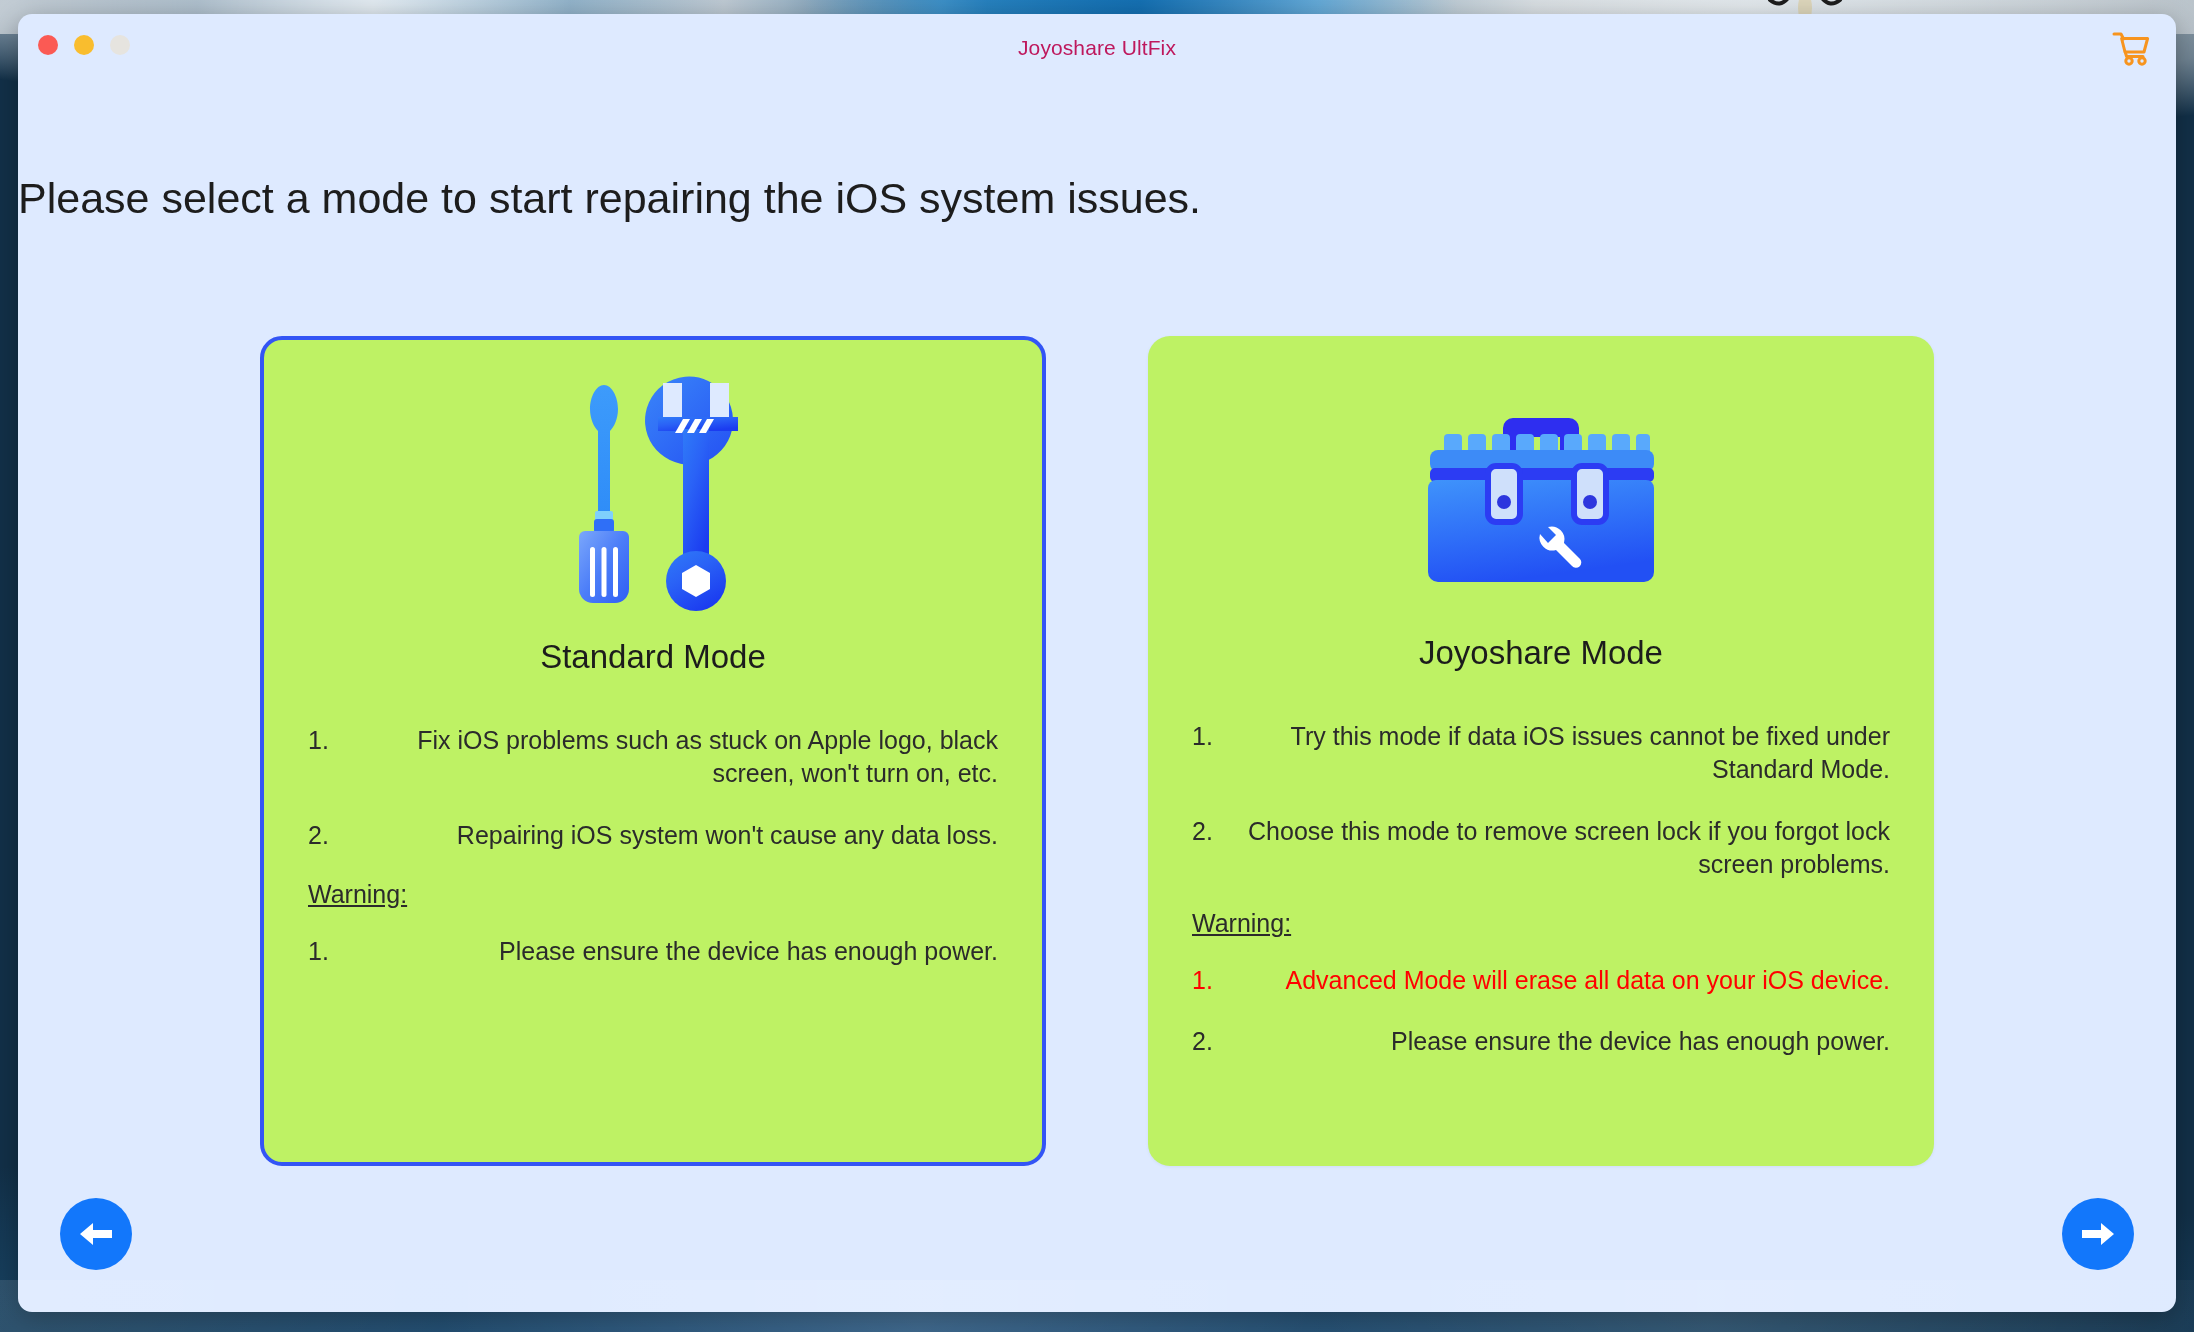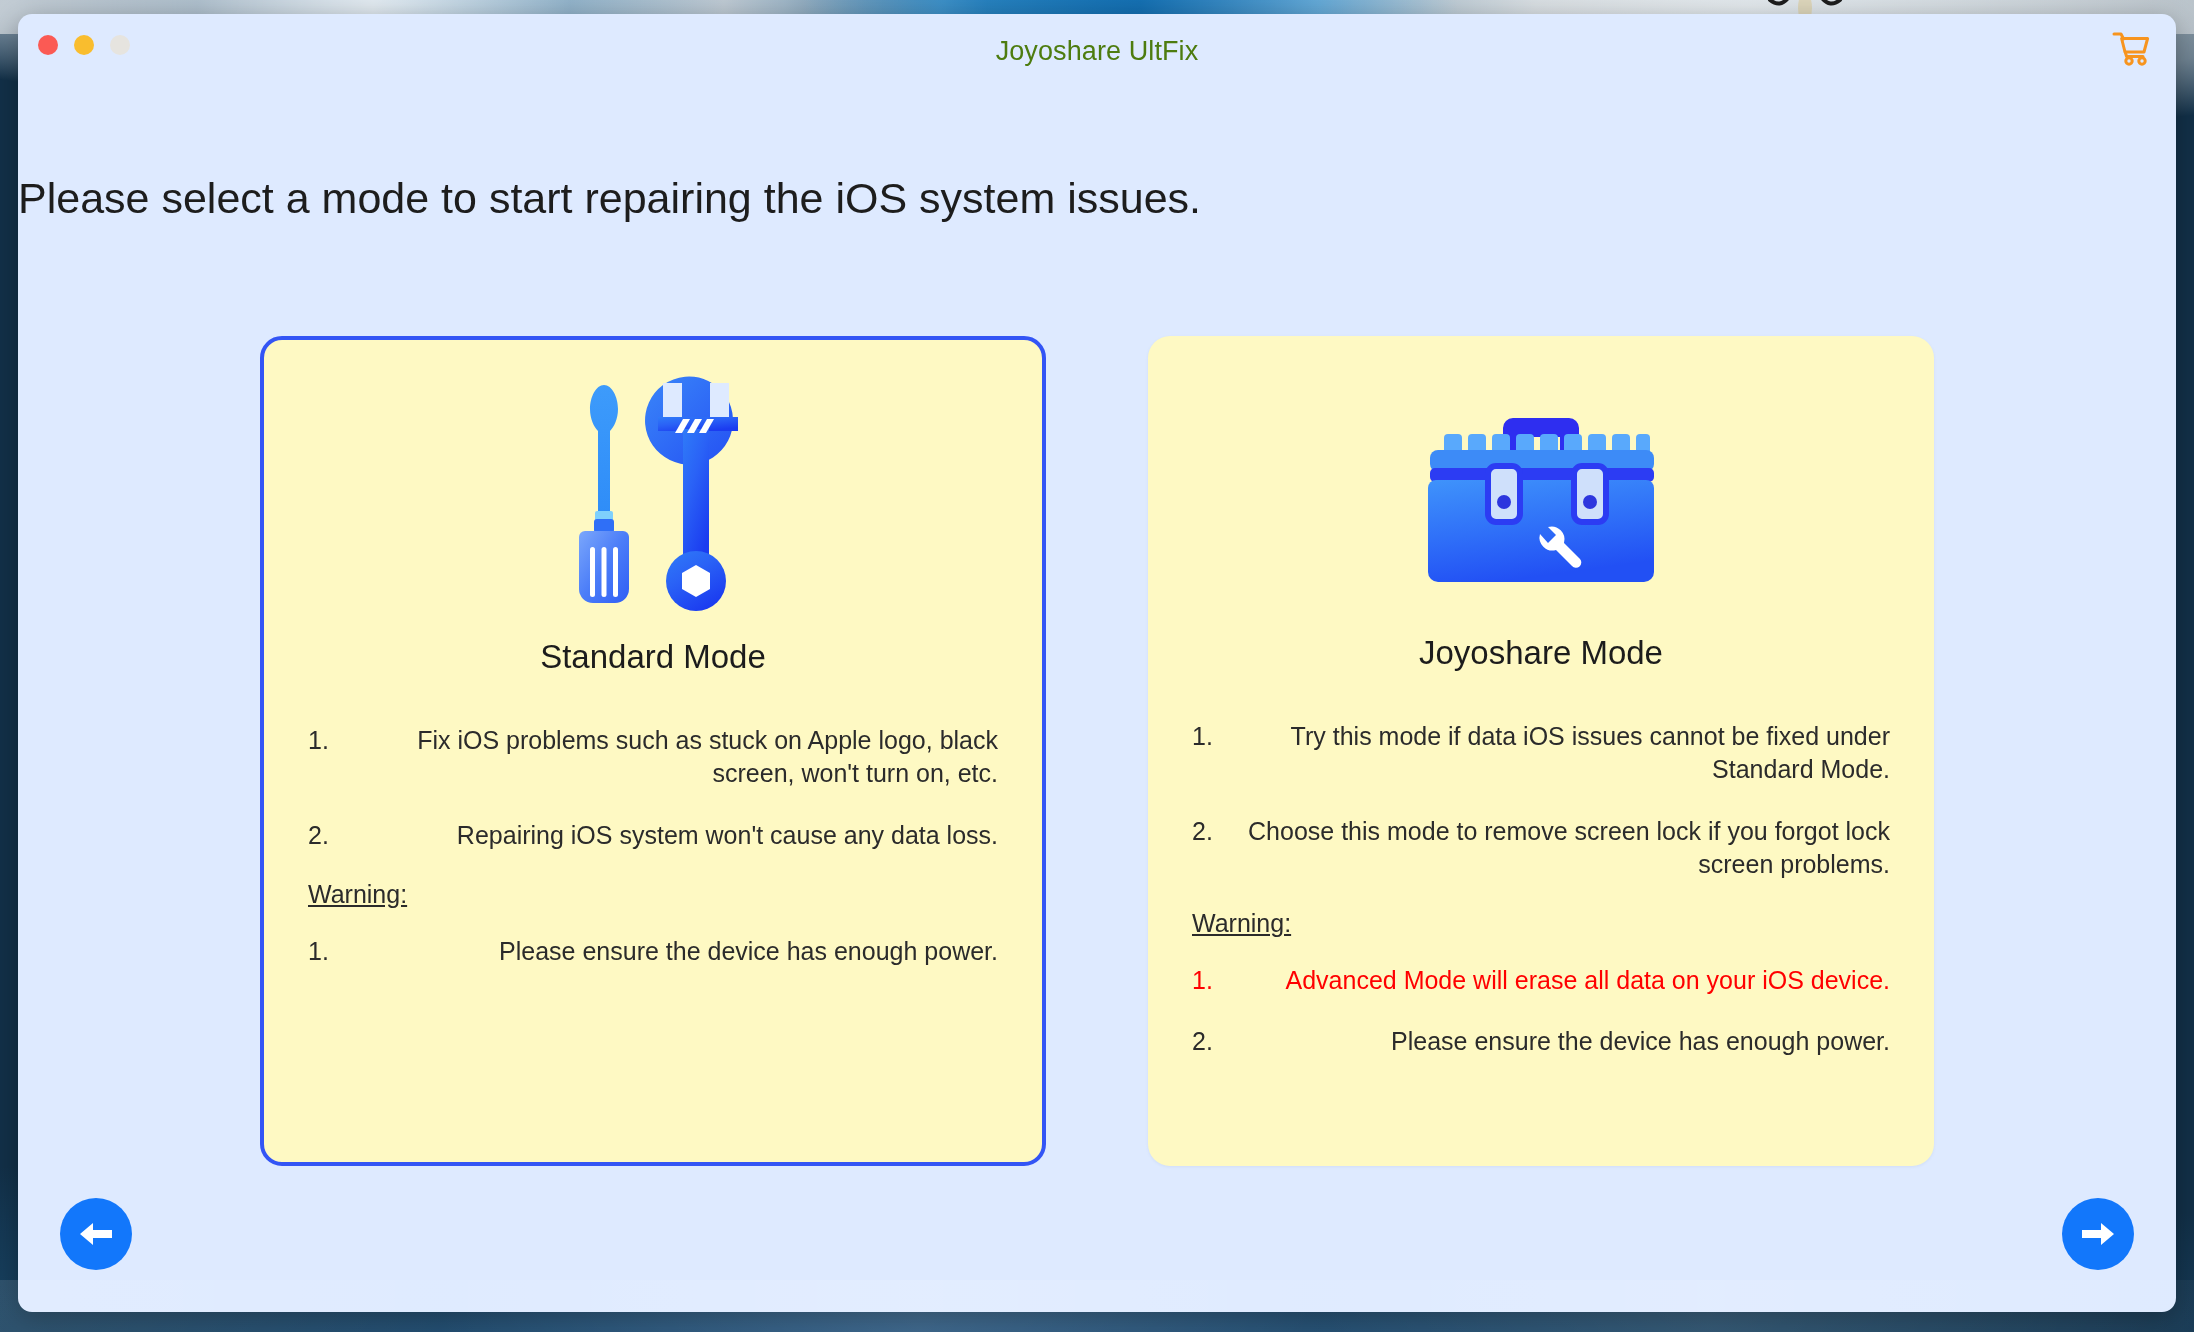--- a/index.html
+++ b/index.html
@@ -98,22 +98,22 @@
     display: block;
   }
   .light.close    { background: #fb5a54; }
   .light.minimize { background: #f9bd2e; }
   .light.zoom     { background: #e6e4df; }
 
   #window-title {
     position: absolute;
     left: 0; right: 0; top: 22px;
     text-align: center;
-    font-size: 27px;
-    color: #4d7c0f;
+    font-size: 21px;
+    color: #be185d;
     letter-spacing: 0.1px;
   }
 
   #cart-button {
     position: absolute;
     right: 26px;
     top: 16px;
     width: 38px;
     height: 36px;
     cursor: pointer;
@@ -133,21 +133,21 @@
     position: absolute;
     left: 0; right: 0;
     top: 322px;
     display: flex;
     justify-content: center;
     gap: 102px;
   }
   .mode-card {
     width: 786px;
     height: 830px;
-    background: #fef9c3;
+    background: #bef264;
     border-radius: 22px;
     position: relative;
     cursor: pointer;
   }
   .mode-card.selected {
     border: 4px solid #3355f5;
   }
   .mode-card:not(.selected) {
     box-shadow: 0 1px 3px rgba(90,120,190,0.10);
   }

